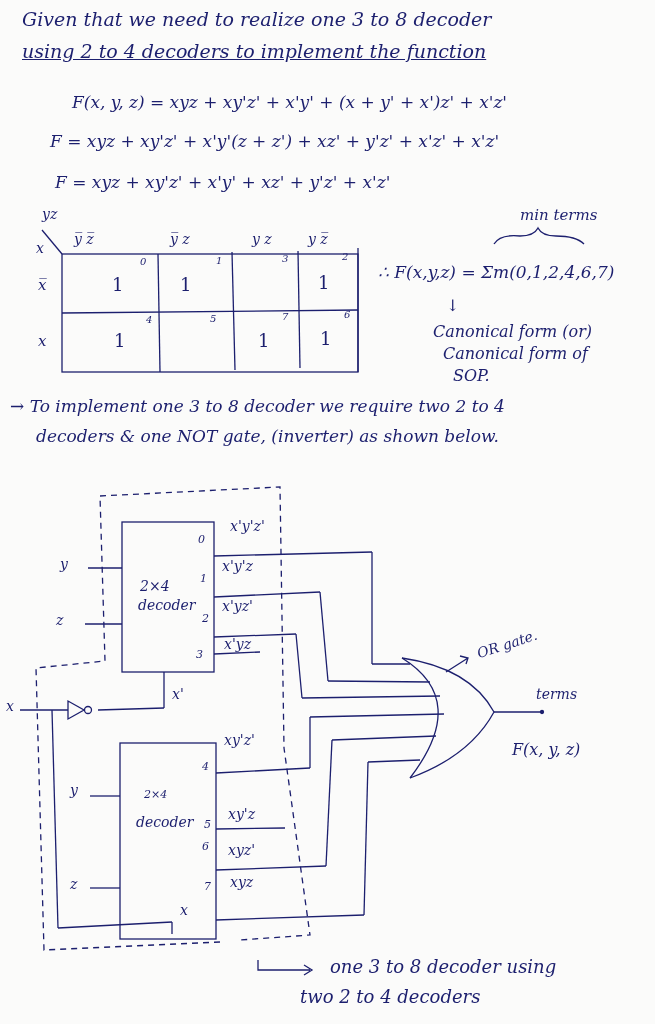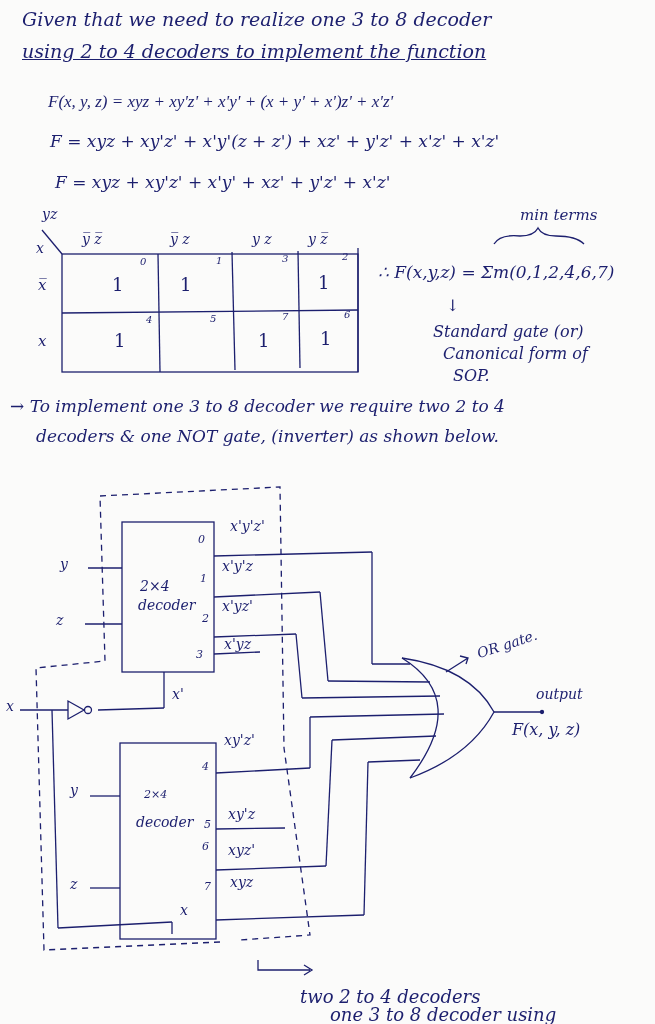--- a/index.html
+++ b/index.html
@@ -6,39 +6,39 @@
   body {
     width: 655px; height: 1024px; position: relative; overflow: hidden;
     background: #fbfbfa;
     font-family: "DejaVu Serif", serif;
     color: #1c1f6e;
   }
   .hw { position: absolute; font-style: italic; white-space: nowrap; color: #1c1f6e; }
   .line1 { left: 22px; top: 8px; font-size: 19px; }
   .line2 { left: 22px; top: 40px; font-size: 19px; text-decoration: underline; }
   .eq { font-size: 17px; }
-  .eq1 { left: 48px; top: 92px; font-family: Liberation Serif, serif; }
+  .eq1 { left: 72px; top: 92px; }
   .eq2 { left: 50px; top: 131px; }
   .eq3 { left: 55px; top: 172px; }
   .kmap-corner-yz { left: 42px; top: 206px; font-size: 14px; }
   .kmap-corner-x { left: 36px; top: 240px; font-size: 14px; }
   .kmap-col { top: 231px; font-size: 14px; }
   .kmap-row { font-size: 15px; }
   .cell-idx { font-size: 10px; }
   .cell-val { font-size: 18px; font-style: normal; }
   .minterms-label { left: 520px; top: 206px; font-size: 15px; }
   .fsum { left: 378px; top: 262px; font-size: 17px; }
   .std1 { left: 433px; top: 322px; font-size: 16px; }
   .std2 { left: 443px; top: 344px; font-size: 16px; text-align: center; }
   .std3 { left: 453px; top: 366px; font-size: 16px; }
   .para1 { left: 10px; top: 396px; font-size: 17px; }
   .para2 { left: 36px; top: 426px; font-size: 17px; }
   .lbl { font-size: 14px; }
   .sm { font-size: 11px; }
-  .foot1 { left: 258px; top: 956px; font-size: 18px; margin-top: 48px; }
+  .foot1 { left: 258px; top: 956px; font-size: 18px; }
   .foot2 { left: 300px; top: 986px; font-size: 18px; }
   svg.diagram { position: absolute; left: 0; top: 0; }
 </style>
 </head>
 <body>
 
 <div class="hw line1">Given that we need to realize one 3 to 8 decoder</div>
 <div class="hw line2">using 2 to 4 decoders to implement the function</div>
 
 <div class="hw eq eq1">F(x, y, z) = xyz + xy'z' + x'y' + (x + y' + x')z' + x'z'</div>
@@ -116,21 +116,21 @@
     <circle cx="542" cy="712" r="1.5" fill="#1c1f6e"></circle>
 
     <path d="M446 672 L468 658 M460 656 L468 658 L466 664"></path>
 
     <path d="M258 960 L258 970 L310 970 M304 965 L312 970 L304 975"></path>
   </g>
 </svg>
 
 <div class="hw kmap-corner-yz">yz</div>
 <div class="hw kmap-corner-x">x</div>
-<div class="hw kmap-col" style="left:82px">y̅ z̅</div>
+<div class="hw kmap-col" style="left:74px">y̅ z̅</div>
 <div class="hw kmap-col" style="left:170px">y̅ z</div>
 <div class="hw kmap-col" style="left:252px">y z</div>
 <div class="hw kmap-col" style="left:308px">y z̅</div>
 <div class="hw kmap-row" style="left:38px;top:276px">x̅</div>
 <div class="hw kmap-row" style="left:38px;top:332px">x</div>
 
 <div class="hw cell-idx" style="left:140px;top:256px">0</div>
 <div class="hw cell-val" style="left:112px;top:274px">1</div>
 <div class="hw cell-idx" style="left:216px;top:255px">1</div>
 <div class="hw cell-val" style="left:180px;top:274px">1</div>
@@ -144,21 +144,21 @@
 <div class="hw cell-idx" style="left:210px;top:313px">5</div>
 <div class="hw cell-val" style="left:190px;top:330px"></div>
 <div class="hw cell-idx" style="left:282px;top:311px">7</div>
 <div class="hw cell-val" style="left:258px;top:330px">1</div>
 <div class="hw cell-idx" style="left:344px;top:309px">6</div>
 <div class="hw cell-val" style="left:320px;top:328px">1</div>
 
 <div class="hw minterms-label">min terms</div>
 <div class="hw fsum">∴ F(x,y,z) = Σm(0,1,2,4,6,7)</div>
 <div class="hw" style="left:446px;top:296px;font-size:16px">↓</div>
-<div class="hw std1">Standard gate (or)</div>
+<div class="hw std1">Canonical form (or)</div>
 <div class="hw std2">Canonical form of</div>
 <div class="hw std3">SOP.</div>
 
 <div class="hw para1">→ To implement one 3 to 8 decoder we require two 2 to 4</div>
 <div class="hw para2">decoders &amp; one NOT gate, (inverter) as shown below.</div>
 
 <div class="hw lbl" style="left:140px;top:578px">2×4</div>
 <div class="hw lbl" style="left:138px;top:597px">decoder</div>
 <div class="hw lbl" style="left:60px;top:556px">y</div>
 <div class="hw lbl" style="left:56px;top:612px">z</div>
@@ -184,17 +184,17 @@
 <div class="hw sm" style="left:202px;top:760px">4</div>
 <div class="hw sm" style="left:204px;top:818px">5</div>
 <div class="hw sm" style="left:202px;top:840px">6</div>
 <div class="hw sm" style="left:204px;top:880px">7</div>
 <div class="hw lbl" style="left:224px;top:732px">xy'z'</div>
 <div class="hw lbl" style="left:228px;top:806px">xy'z</div>
 <div class="hw lbl" style="left:228px;top:842px">xyz'</div>
 <div class="hw lbl" style="left:230px;top:874px">xyz</div>
 
 <div class="hw lbl" style="left:476px;top:636px;transform:rotate(-18deg)">OR gate.</div>
-<div class="hw lbl" style="left:536px;top:686px">output</div>
-<div class="hw" style="left:512px;top:720px;font-size:16px">F(x, y, z)</div>
+<div class="hw lbl" style="left:536px;top:686px">terms</div>
+<div class="hw" style="left:512px;top:740px;font-size:16px">F(x, y, z)</div>
 
 <div class="hw foot1" style="left:330px">one 3 to 8 decoder using</div>
 <div class="hw foot2">two 2 to 4 decoders</div>
 
 </body></html>

